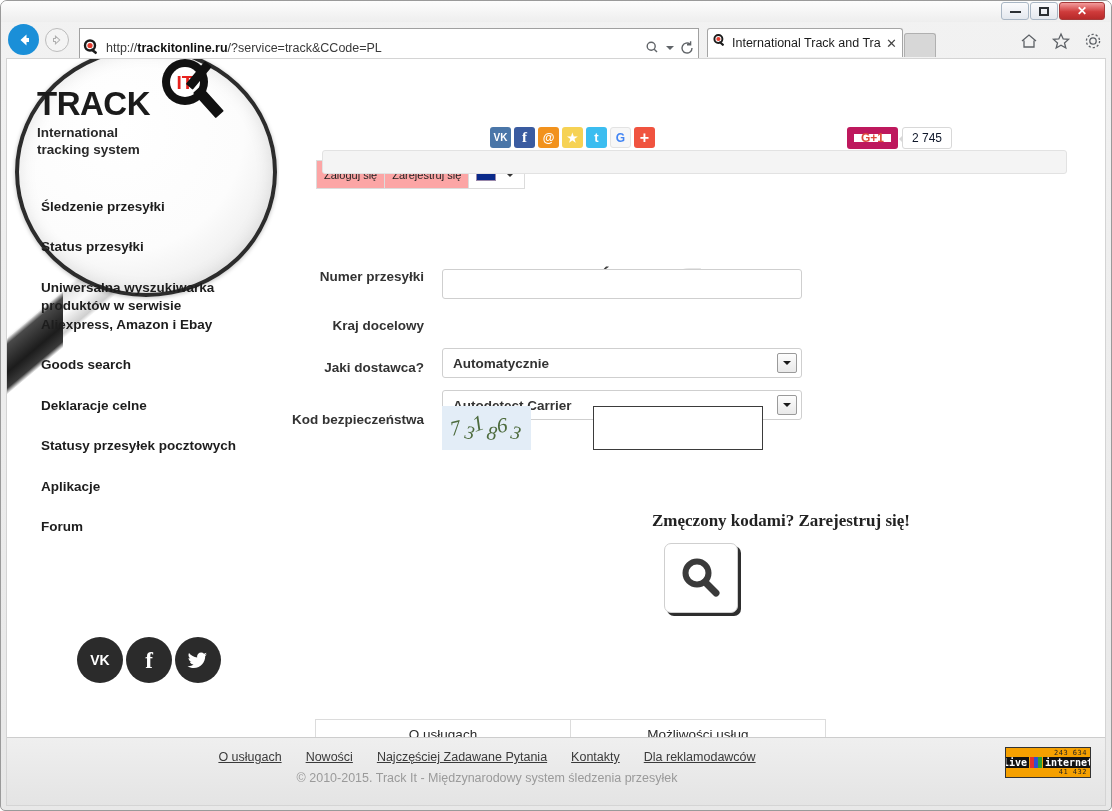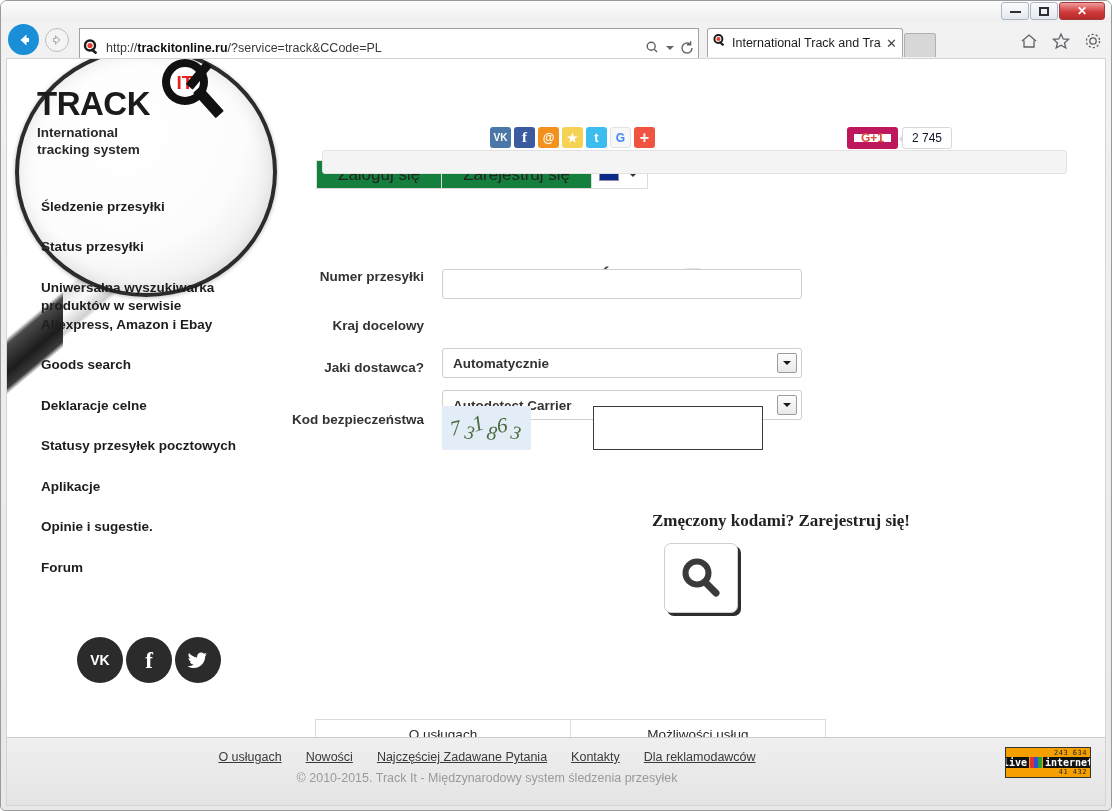--- a/index.html
+++ b/index.html
@@ -157,22 +157,22 @@
     position: relative;
   }
   #gplus-count:before {
     content: ""; position: absolute; left: -4px; top: 7px;
     border: 4px solid transparent; border-right-color: #d8d8d8; border-left: 0;
   }
 
   
   #authrow { position: absolute; left: 310px; top: 101px; display: flex; height: 29px; }
   .authbtn {
-    border: 1px solid #dcdcdc; background: #15803d; font-size: 17px; color: #222;
-    padding: 0 21px; display: flex; align-items: center; margin-left: -1px;
+    border: 1px solid #dcdcdc; background: #fca5a5; font-size: 11px; color: #222;
+    padding: 0 7px; display: flex; align-items: center; margin-left: -1px;
   }
   #langbtn {
     border: 1px solid #dcdcdc; background: #fff; margin-left: -1px;
     display: flex; align-items: center; padding: 0 9px 0 7px; gap: 9px;
   }
   #euflag { width: 20px; height: 13px; background: #0a2a8a; border: 1px solid #98a; position: relative; }
   #euflag:after {
     content: "•"; position: absolute; left: 5px; top: -4px; color: #ffd617; font-size: 11px;
   }
   .caret { width: 0; height: 0; border: 5px solid transparent; border-top-color: #333; border-bottom: 0; }
@@ -387,21 +387,20 @@
     </div>
 
     <div id="sidenav">
       <a class="navitem">Śledzenie przesyłki</a>
       <a class="navitem">Status przesyłki</a>
       <a class="navitem">Uniwersalna wyszukiwarka produktów w serwisie Aliexpress, Amazon i Ebay</a>
       <a class="navitem">Goods search</a>
       <a class="navitem">Deklaracje celne</a>
       <a class="navitem">Statusy przesyłek pocztowych</a>
       <a class="navitem">Aplikacje</a>
-      <a class="navitem">Opinie i sugestie.</a>
       <a class="navitem">Forum</a>
     </div>
 
     <div id="sidesocial">
       <span class="ssoc">
         <svg width="30" height="30" viewBox="0 0 30 30">
             <text x="15" y="20" text-anchor="middle" font-family="Liberation Sans, sans-serif" font-size="14" font-weight="bold" fill="#fff">VK</text>
           </svg>
       </span>
       <span class="ssoc">

